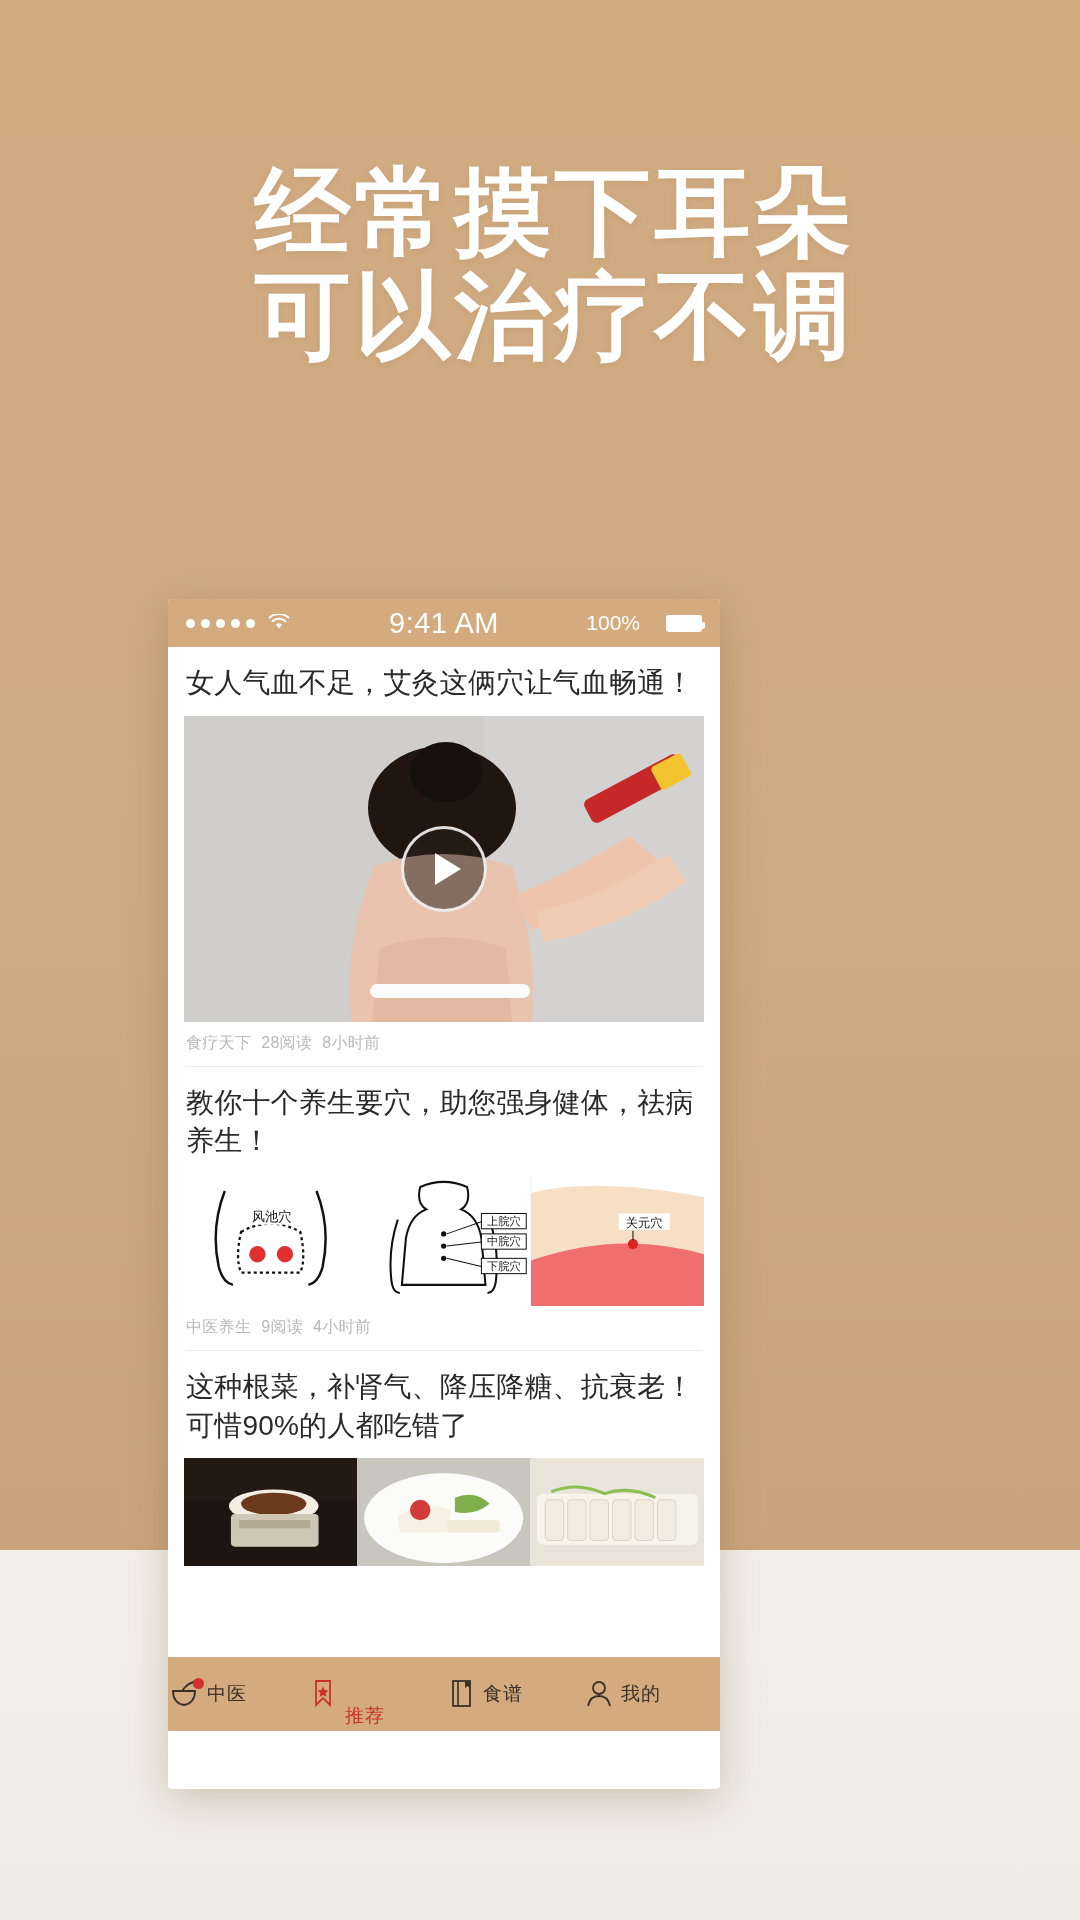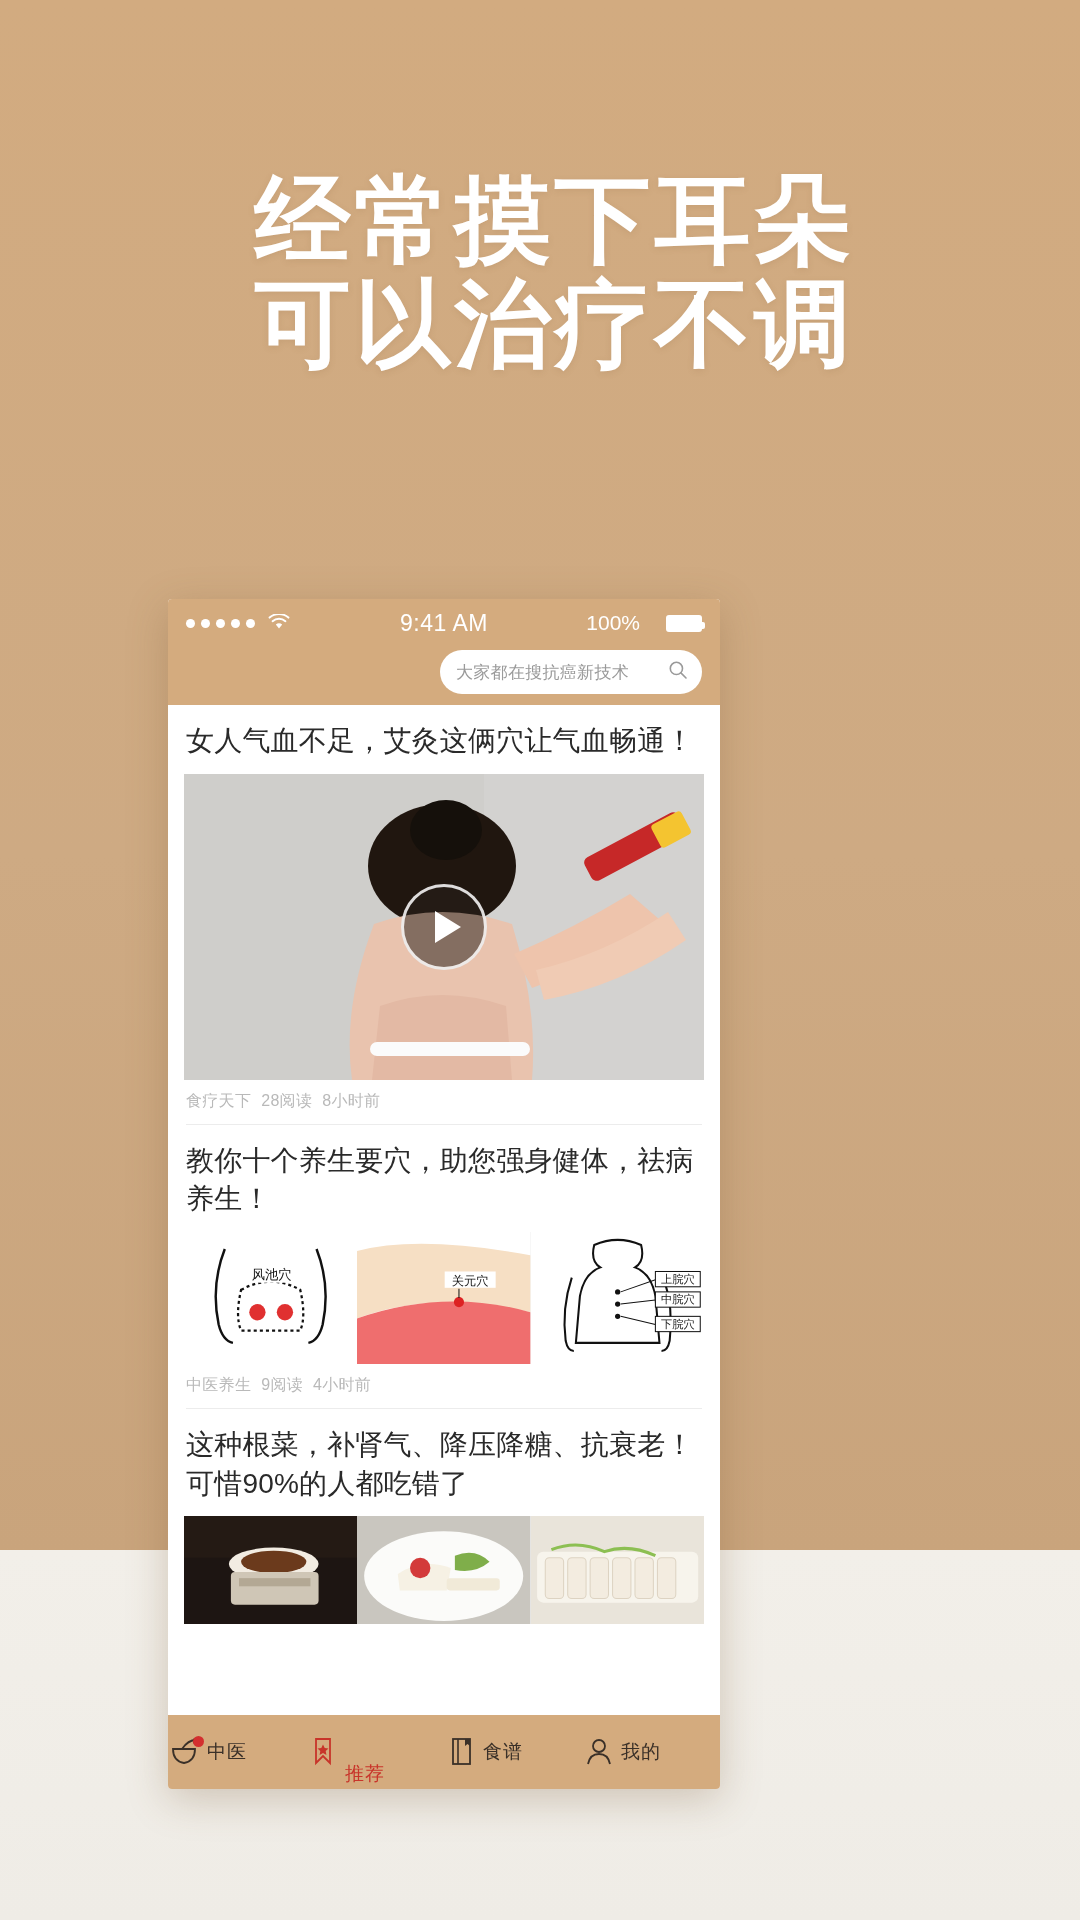--- a/index.html
+++ b/index.html
@@ -16,21 +16,21 @@
     background:linear-gradient(180deg,#d2ab80 0%, #ceaa83 55%, #c9a47c 100%);
   }
   #bg-bottom {
     position:absolute; left:0; top:1550px; width:1080px; height:370px;
     background:linear-gradient(180deg,#f2efe9 0%, #efece6 100%);
   }
   
   #headline {
     position:absolute; left:0; top:168px; width:1080px;
     text-align:center; color:#ffffff;
-    font-family:Liberation Sans, sans-serif;
+    font-family:Liberation Mono, monospace;
     font-size:96px; font-weight:700; letter-spacing:4px; line-height:1.08;padding-left:29px;
   }
   #headline div { text-shadow:0 2px 6px rgba(150,110,70,.18); }
   
   #phone {
     position:absolute; left:168px; top:599px; width:552px; height:1190px;
     border-radius:4px;
     box-shadow:0 10px 40px rgba(120,85,50,.28);
     overflow:hidden;
     background:#ffffff;
@@ -39,21 +39,21 @@
   #statusbar {
     height:48px; background:#d4ab7e; color:#ffffff;
     display:flex; align-items:center; padding:0 18px;
     font-size:20px; position:relative;
   }
   .sb-left { display:flex; align-items:center; gap:6px; }
   .sb-dot { width:9px; height:9px; border-radius:50%; background:#fff; display:block; }
   .wifi { margin-left:7px; display:block; }
   .sb-time {
     position:absolute; left:0; right:0; text-align:center;
-    font-size:23px; letter-spacing:.5px; pointer-events:none;
+    font-size:29px; letter-spacing:.5px; pointer-events:none;
   }
   .sb-right { margin-left:auto; display:flex; align-items:center; gap:26px; font-size:21px;justify-content:center; }
   .battery {
     width:36px; height:17px; border:2px solid #fff; border-radius:3px;
     position:relative; background:#fff;
   }
   .battery:after {
     content:""; position:absolute; right:-5px; top:5px; width:3px; height:7px;
     background:#fff; border-radius:0 2px 2px 0;
   }
@@ -138,31 +138,20 @@
         </svg>
       </span>
     </div>
     <div class="sb-time">9:41 AM</div>
     <div class="sb-right">
       <span>100%</span>
       <span class="battery"></span>
     </div>
   </div>
 
-  <div id="search-header">
-    <div id="search-box">
-      <span id="search-placeholder">大家都在搜抗癌新技术</span>
-      <span>
-        <svg width="20" height="20" viewBox="0 0 20 20">
-          <circle cx="8.4" cy="8.4" r="6.1" stroke="#9a9a9a" stroke-width="1.6" fill="none"></circle>
-          <line x1="12.9" y1="12.9" x2="18" y2="18" stroke="#9a9a9a" stroke-width="1.6" stroke-linecap="round"></line>
-        </svg>
-      </span>
-    </div>
-  </div>
 
   <div id="feed">
 
     <div class="article">
       <div class="art-title">女人气血不足，艾灸这俩穴让气血畅通！</div>
       <div class="video-wrap">
         <svg width="100%" height="100%" viewBox="0 0 520 306" preserveAspectRatio="xMidYMid slice">
           <rect width="520" height="306" fill="#d3d2d0"></rect>
           <rect x="0" y="0" width="300" height="306" fill="#cfcecb"></rect>
           <ellipse cx="258" cy="92" rx="74" ry="62" fill="#20160f"></ellipse>
@@ -193,31 +182,20 @@
         <div>
           <svg width="100%" height="100%" viewBox="0 0 170 132" preserveAspectRatio="xMidYMid slice">
             <rect width="170" height="132" fill="#fff"></rect>
             <path d="M40 18 q-14 36 -6 74 q4 16 14 18" stroke="#111" stroke-width="2.4" fill="none"></path>
             <path d="M130 18 q14 36 6 74 q-4 16 -14 18" stroke="#111" stroke-width="2.4" fill="none"></path>
             <path d="M56 58 q29 -16 58 0 q6 26 0 40 h-58 q-6 -14 0 -40 Z" stroke="#111" stroke-width="2.2" fill="#fff" stroke-dasharray="3 3"></path>
             <circle cx="72" cy="80" r="8" fill="#e03030"></circle>
             <circle cx="99" cy="80" r="8" fill="#e03030"></circle>
             <rect x="60" y="34" width="52" height="17" fill="#fff"></rect>
             <text x="86" y="47" font-size="13" text-anchor="middle" fill="#111" font-family="'Liberation Sans',sans-serif">风池穴</text>
-          </svg>
-        </div>
-        <div>
-          <svg width="100%" height="100%" viewBox="0 0 170 132" preserveAspectRatio="xMidYMid slice">
-            <rect width="170" height="132" fill="#fff"></rect>
-            <path d="M0 20 q60 -16 170 4 v56 q-96 -22 -170 6 Z" fill="#f6dfc4"></path>
-            <path d="M0 86 q86 -30 170 -6 v52 h-170 Z" fill="#ef6e6e"></path>
-            <circle cx="100" cy="70" r="5" fill="#d22"></circle>
-            <rect x="86" y="40" width="50" height="16" fill="#fff"></rect>
-            <text x="111" y="53" font-size="12" text-anchor="middle" fill="#111" font-family="'Liberation Sans',sans-serif">关元穴</text>
-            <line x1="100" y1="57" x2="100" y2="66" stroke="#111" stroke-width="1"></line>
           </svg>
         </div>
         <div>
           <svg width="100%" height="100%" viewBox="0 0 170 132" preserveAspectRatio="xMidYMid slice">
             <rect width="170" height="132" fill="#fff"></rect>
             <path d="M62 14 q23 -10 46 0 q4 16 -6 22 q16 6 20 28 l4 46 h-82 l4 -46 q4 -22 20 -28 q-10 -6 -6 -22 Z" stroke="#111" stroke-width="2" fill="#fff"></path>
             <path d="M40 46 q-10 30 -6 62 q2 10 8 10" stroke="#111" stroke-width="2" fill="none"></path>
             <path d="M130 46 q10 30 6 62 q-2 10 -8 10" stroke="#111" stroke-width="2" fill="none"></path>
             <circle cx="85" cy="60" r="2.6" fill="#111"></circle>
             <circle cx="85" cy="72" r="2.6" fill="#111"></circle>
@@ -226,20 +204,31 @@
             <line x1="88" y1="72" x2="122" y2="68" stroke="#111" stroke-width="1"></line>
             <line x1="88" y1="84" x2="122" y2="92" stroke="#111" stroke-width="1"></line>
             <rect x="122" y="40" width="44" height="15" fill="#fff" stroke="#111" stroke-width="1"></rect>
             <text x="144" y="51" font-size="11" text-anchor="middle" fill="#111" font-family="'Liberation Sans',sans-serif">上脘穴</text>
             <rect x="122" y="60" width="44" height="15" fill="#fff" stroke="#111" stroke-width="1"></rect>
             <text x="144" y="71" font-size="11" text-anchor="middle" fill="#111" font-family="'Liberation Sans',sans-serif">中脘穴</text>
             <rect x="122" y="84" width="44" height="15" fill="#fff" stroke="#111" stroke-width="1"></rect>
             <text x="144" y="95" font-size="11" text-anchor="middle" fill="#111" font-family="'Liberation Sans',sans-serif">下脘穴</text>
           </svg>
         </div>
+        <div>
+          <svg width="100%" height="100%" viewBox="0 0 170 132" preserveAspectRatio="xMidYMid slice">
+            <rect width="170" height="132" fill="#fff"></rect>
+            <path d="M0 20 q60 -16 170 4 v56 q-96 -22 -170 6 Z" fill="#f6dfc4"></path>
+            <path d="M0 86 q86 -30 170 -6 v52 h-170 Z" fill="#ef6e6e"></path>
+            <circle cx="100" cy="70" r="5" fill="#d22"></circle>
+            <rect x="86" y="40" width="50" height="16" fill="#fff"></rect>
+            <text x="111" y="53" font-size="12" text-anchor="middle" fill="#111" font-family="'Liberation Sans',sans-serif">关元穴</text>
+            <line x1="100" y1="57" x2="100" y2="66" stroke="#111" stroke-width="1"></line>
+          </svg>
+        </div>
       </div>
       <div class="meta">
         <span>中医养生</span>
         <span>9阅读</span>
         <span>4小时前</span>
       </div>
       <div class="divider"></div>
     </div>
 
     <div class="article">

